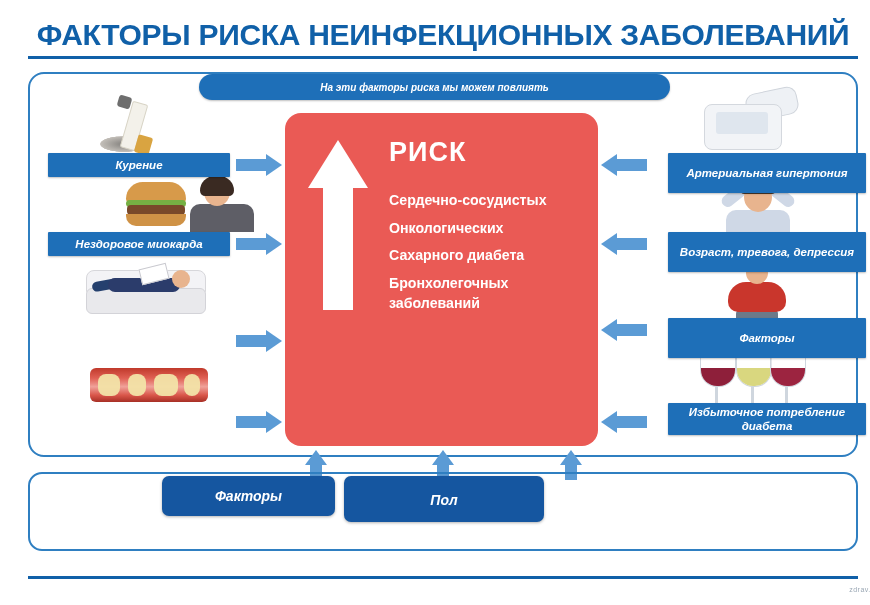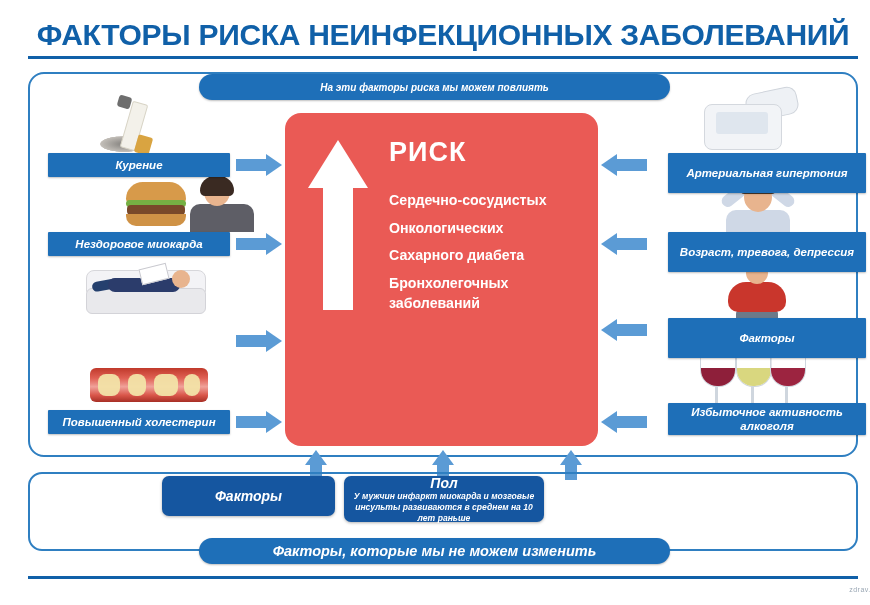--- a/index.html
+++ b/index.html
@@ -302,26 +302,25 @@
       <div class="g-bowl">
           <div class="g-fill" style="background:#9c2440;"></div>
         </div>
       <div class="g-stem"></div>
         <div class="g-foot"></div>
     </div>
   </div>
 
   <div class="lbl lbl-left" style="top:153px;">Курение</div>
   <div class="lbl lbl-left" style="top:232px;">Нездоровое миокарда</div>
-  <div class="lbl lbl-left" style="top:410px;">Повышенный холестерин</div>
 
   <div class="lbl lbl-right" style="top:153px;">Артериальная гипертония</div>
   <div class="lbl lbl-right" style="top:232px;">Возраст, тревога, депрессия</div>
   <div class="lbl lbl-right" style="top:318px;">Факторы</div>
-  <div class="lbl lbl-right" style="top:403px;height:32px;">Избыточное активность алкоголя</div>
+  <div class="lbl lbl-right" style="top:403px;height:32px;">Избыточное потребление диабета</div>
 
   <div class="arrow-h to-right" style="left:228px;top:154px;width:46px;">
       <div class="bar"></div>
       <div class="tip"></div>
     </div>
   <div class="arrow-h to-right" style="left:228px;top:233px;width:46px;">
       <div class="bar"></div>
       <div class="tip"></div>
     </div>
   <div class="arrow-h to-right" style="left:228px;top:330px;width:46px;">
@@ -364,22 +363,20 @@
     </div>
 
   <div class="bottom-frame"></div>
 
   <div class="bot-box" style="left:154px;top:476px;width:173px;height:40px;">
     <span class="big">Факторы</span>
   </div>
 
   <div class="bot-box" style="left:336px;top:476px;width:200px;height:46px;flex-direction:column;justify-content:center;">
     <span class="big" style="margin-top:1px;">Пол</span>
-    <span class="small">У мужчин инфаркт миокарда и мозговые инсульты развиваются в среднем на 10 лет раньше</span>
-  </div>
-
-
-  <div class="bottom-banner">Факторы, которые мы не можем изменить</div>
+  </div>
+
+
 
   <div class="bottom-rule"></div>
   <div class="footer-mark">zdrav.ru</div>
 
 </div>
 
 </body></html>

